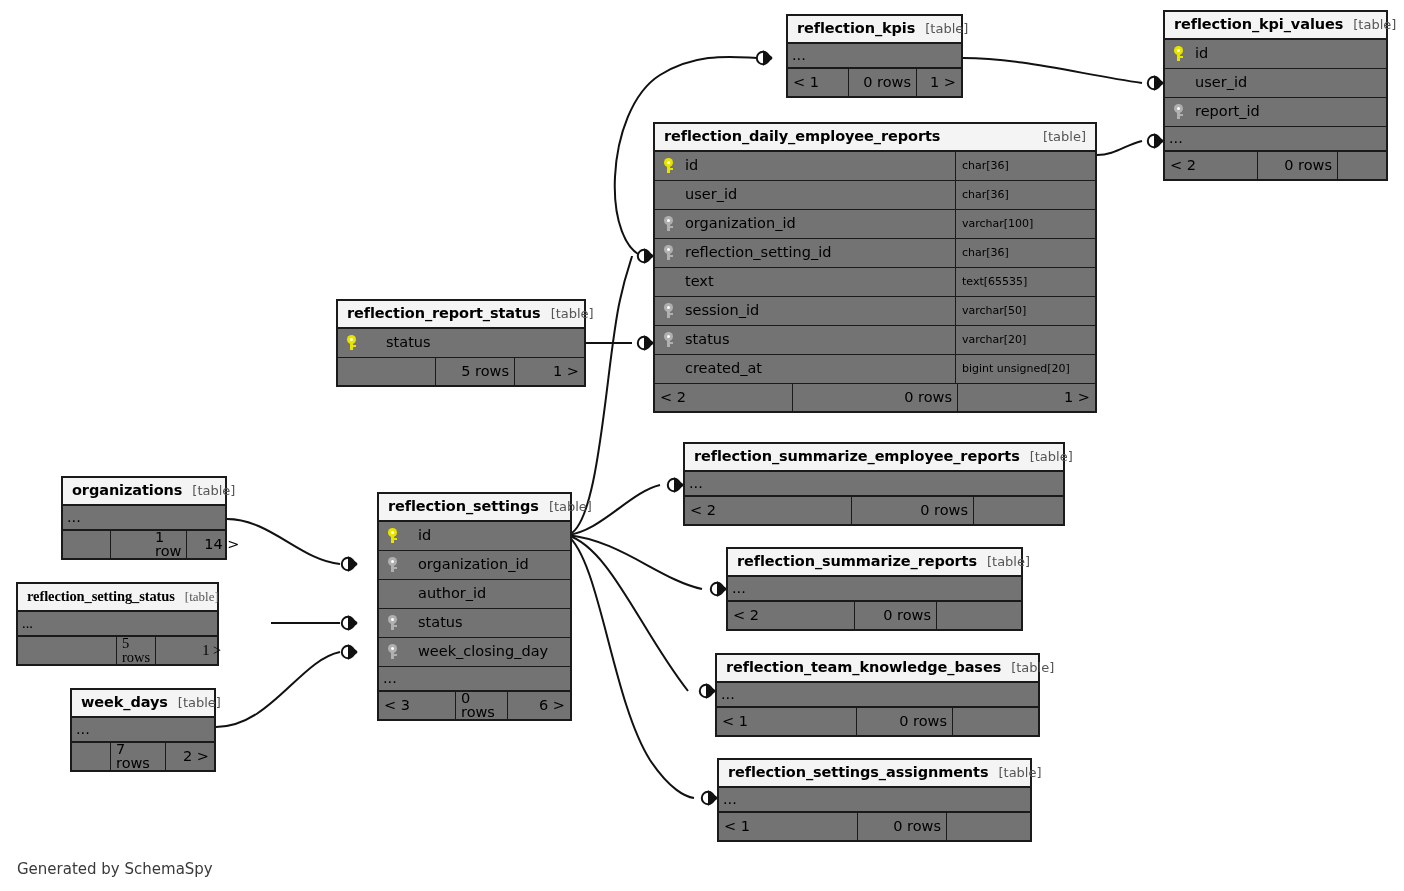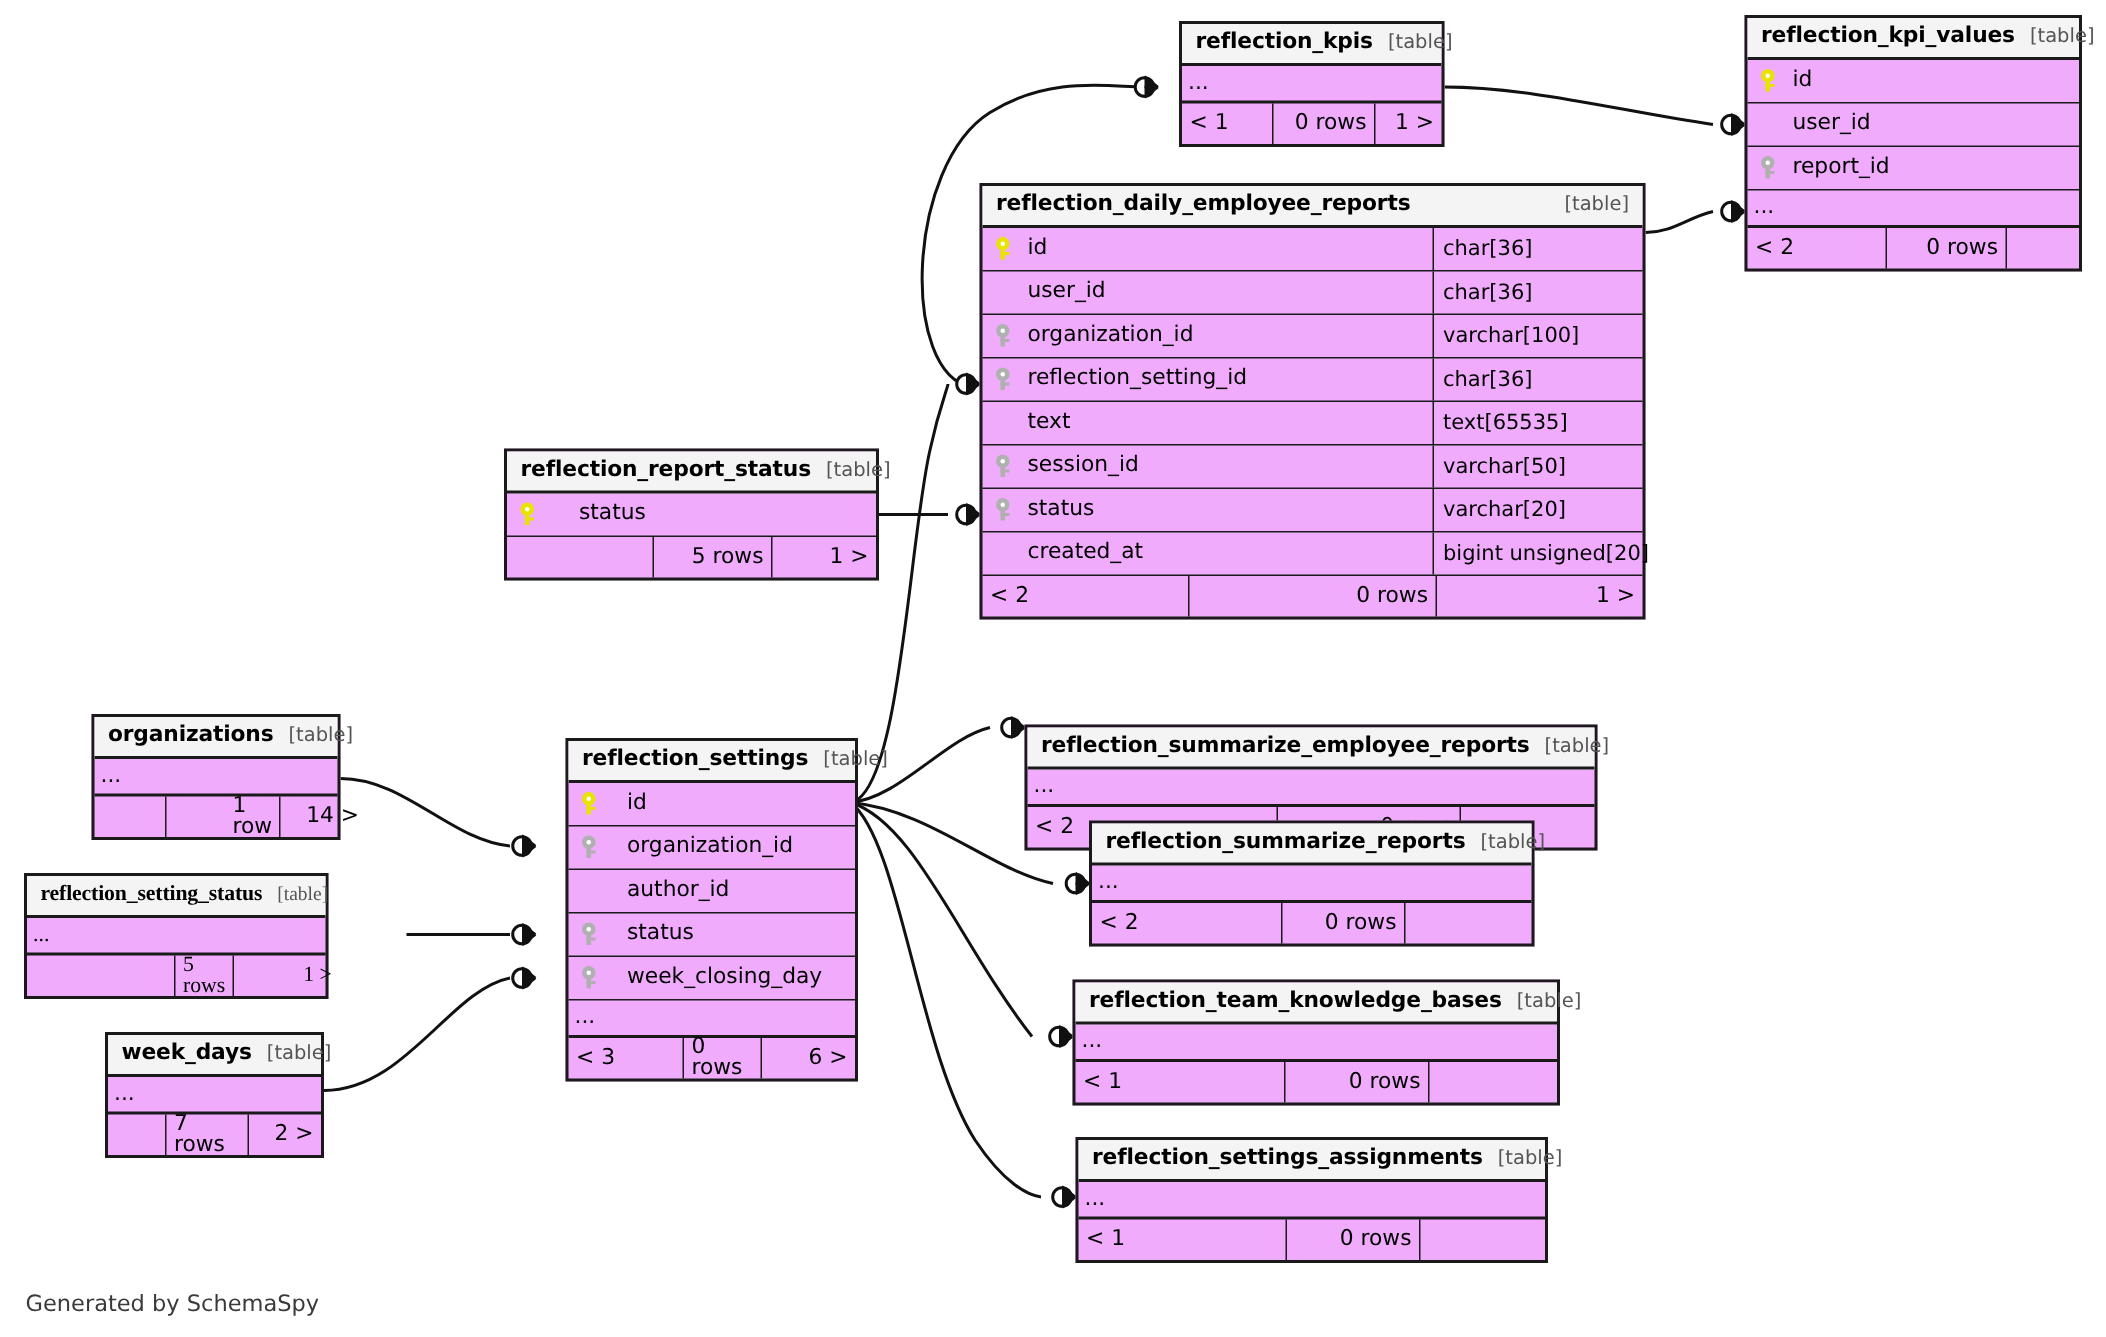--- a/index.html
+++ b/index.html
@@ -9,21 +9,21 @@
     font-family:"DejaVu Sans","Liberation Sans",sans-serif;
     color:#000;
   }
   #canvas{position:absolute;left:0;top:0;width:1404px;height:891px;}
   #edges{position:absolute;left:0;top:0;width:1404px;height:891px;pointer-events:none;}
 
   
   .tbl{
     position:absolute;
     border:2px solid #1a1a1a;
-    background:#f0abfc;
+    background:#737373;
     box-sizing:border-box;
     font-size:14.5px;
     line-height:1;
   }
   .tbl-title{
     background:#f4f4f4;
     border-bottom:2px solid #1a1a1a;
     padding:5px 9px 6px 9px;
     display:flex;align-items:baseline;justify-content:space-between;
     white-space:nowrap;
@@ -39,21 +39,21 @@
     box-sizing:border-box;
     white-space:nowrap;
   }
   .col:last-of-type{border-bottom:2px solid #1a1a1a;}
   .col-key{width:26px;flex:0 0 26px;display:flex;align-items:center;justify-content:center;}
   .col-name{padding-left:4px;flex:1 1 auto;font-size:14.5px;overflow:hidden;}
   .col-type{
     border-left:1px solid #1a1a1a;
     padding-left:6px;padding-right:4px;
     flex:0 0 auto;
-    font-size:14px;
+    font-size:11px;
     height:100%;display:flex;align-items:center;
     box-sizing:border-box;
   }
   .ellipsis-row{
     height:25px;border-bottom:2px solid #1a1a1a;
     display:flex;align-items:center;padding-left:4px;font-size:14.5px;
     box-sizing:border-box;
   }
 
   .tbl-foot{
@@ -397,21 +397,21 @@
       <span class="col-name" style="padding-left:13px;">week_closing_day</span>
     </div>
     <div class="ellipsis-row">...</div>
     <div class="tbl-foot">
       <div class="foot-cell foot-left" style="flex:0 0 76px;">&lt; 3</div>
       <div class="foot-cell foot-mid" style="flex:1 1 auto;">0 rows</div>
       <div class="foot-cell foot-right" style="flex:0 0 62px;">6 &gt;</div>
     </div>
   </div>
 
-  <div class="tbl" style="left:683px;top:442px;width:382px;margin-top:41px;">
+  <div class="tbl" style="left:683px;top:442px;width:382px;">
     <div class="tbl-title">
       <span class="tbl-name">reflection_summarize_employee_reports</span>
       <span class="tbl-kind">[table]</span>
     </div>
     <div class="ellipsis-row">...</div>
     <div class="tbl-foot">
       <div class="foot-cell foot-left" style="flex:0 0 166px;">&lt; 2</div>
       <div class="foot-cell foot-mid" style="flex:1 1 auto;">0 rows</div>
       <div class="foot-cell foot-right" style="flex:0 0 89px;"></div>
     </div>

